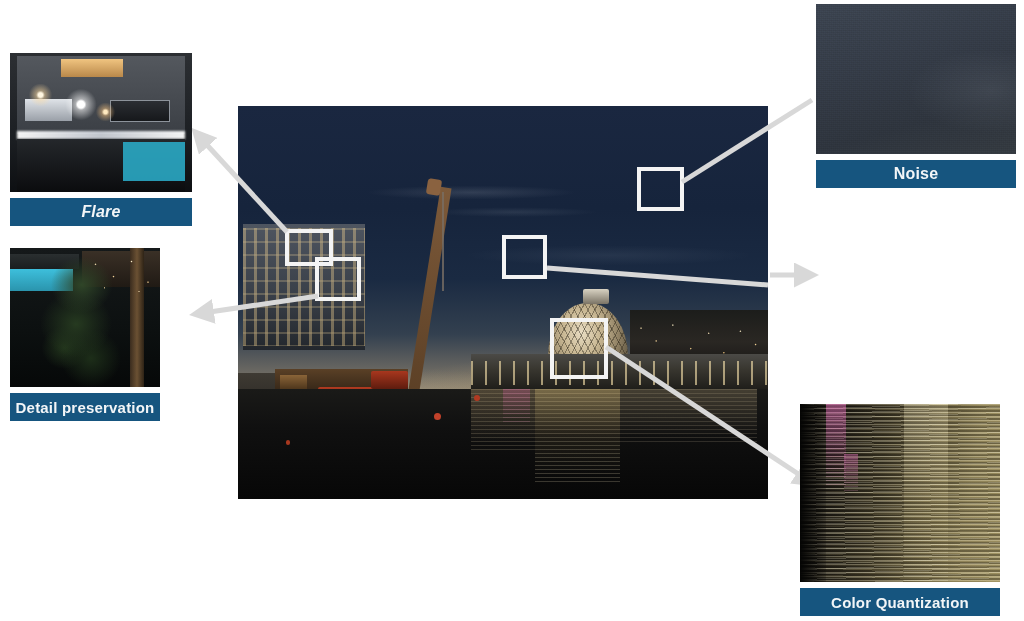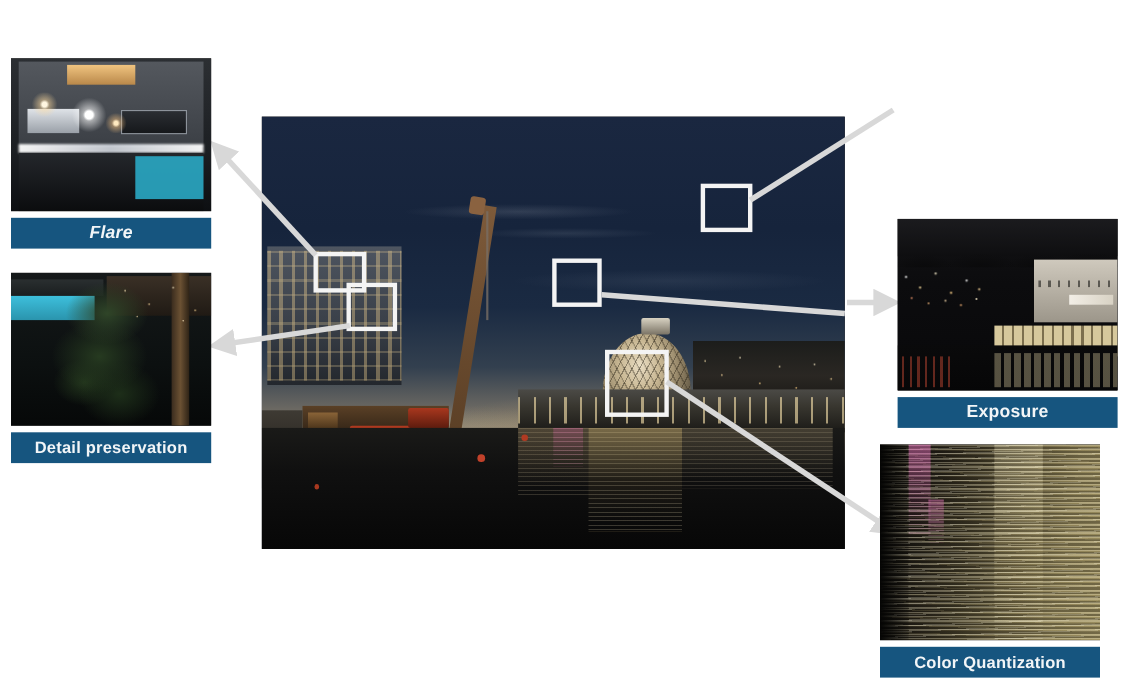--- a/index.html
+++ b/index.html
@@ -185,21 +185,21 @@
       <div style="position:absolute;left:9%;top:22%;width:16%;height:16%;
                   background:radial-gradient(circle,#fff6e0 0 12%,rgba(255,220,160,.5) 24%,transparent 64%);"></div>
       <div style="position:absolute;left:46%;top:36%;width:13%;height:13%;
                   background:radial-gradient(circle,#ffe9c0 0 12%,rgba(255,200,130,.45) 26%,transparent 66%);"></div>
     </div>
     <div class="cap" style="top: 145px; height: 28px; background: rgb(22, 85, 127); color: rgb(242, 245, 247); font-size: 16px;">
       <span>Flare</span>
     </div>
   </div>
 
-  <div class="panel" style="left: 10px; top: 248px; width: 182px; height: 175px;">
+  <div class="panel" style="left: 10px; top: 248px; width: 150px; height: 175px;">
     <div class="thumb" style="height: 139px;">
       <div class="layer" style="background:linear-gradient(180deg,#15191a 0%,#0c1010 60%,#060808 100%);"></div>
       <div style="position:absolute;left:0;top:14%;width:42%;height:17%;
                   background:linear-gradient(180deg,#3fc3e0,#2a94ad);"></div>
       <div style="position:absolute;left:0;top:4%;width:46%;height:11%;
                   background:linear-gradient(180deg,#2a2f30,#1a1e1f);"></div>
       <div style="position:absolute;left:48%;top:2%;width:52%;height:26%;
                   background:linear-gradient(180deg,#3a3026,#201a14);"></div>
       <div style="position:absolute;left:18%;top:6%;width:62%;height:94%;
                   background:
@@ -216,64 +216,35 @@
                     radial-gradient(circle 1.2px at 62% 16%, #fff1cc, transparent),
                     radial-gradient(circle 1.2px at 84% 60%, #ffd894, transparent),
                     radial-gradient(circle 1px at 26% 72%, #ffe0aa, transparent),
                     radial-gradient(circle 1px at 72% 80%, #ffeac0, transparent);"></div>
     </div>
     <div class="cap" style="top: 145px; height: 28px; background: rgb(22, 85, 127); color: rgb(242, 245, 247); font-size: 15px;">
       <span>Detail preservation</span>
     </div>
   </div>
 
-
-  <div class="panel" style="left: 816px; top: 199px; width: 200px; height: 190px;">
-    <div class="thumb" style="height: 156px;">
-      <div class="layer" style="background:linear-gradient(180deg,#121214 0%,#0c0c0e 38%,#08080a 100%);"></div>
-      <div style="position:absolute;left:0;top:0;width:100%;height:22%;
-                  background:linear-gradient(180deg,#1b1b1e,#0e0e10);"></div>
-      <div style="position:absolute;left:0;top:14%;width:100%;height:14%;
-                  background:
-                    radial-gradient(ellipse 20% 70% at 12% 100%, #0a0a0b, transparent 70%),
-                    radial-gradient(ellipse 24% 80% at 38% 100%, #0a0a0b, transparent 70%),
-                    radial-gradient(ellipse 22% 75% at 64% 100%, #0a0a0b, transparent 70%),
-                    radial-gradient(ellipse 26% 85% at 88% 100%, #0a0a0b, transparent 70%);"></div>
-      <div style="position:absolute;left:62%;top:24%;width:38%;height:36%;
-                  background:linear-gradient(180deg,#cfc9bd,#9c968a);"></div>
-      <div style="position:absolute;left:78%;top:44%;width:20%;height:6%;
-                  background:linear-gradient(90deg,#f2eee6,#d8d2c4);"></div>
-      <div style="position:absolute;left:64%;top:36%;width:34%;height:4%;
-                  background-image:repeating-linear-gradient(90deg, rgba(80,78,72,.9) 0 2px, transparent 2px 9px);"></div>
-      <div style="position:absolute;left:0;top:28%;width:64%;height:26%;
-                  background-image:
-                    radial-gradient(circle 1.6px at 6% 22%, #ffffff, transparent),
-                    radial-gradient(circle 1.6px at 16% 46%, #ffe2a0, transparent),
-                    radial-gradient(circle 1.6px at 27% 14%, #fff4d2, transparent),
-                    radial-gradient(circle 1.6px at 38% 58%, #ffd48a, transparent),
-                    radial-gradient(circle 1.6px at 49% 30%, #ffffff, transparent),
-                    radial-gradient(circle 1.6px at 58% 50%, #ffd99a, transparent),
-                    radial-gradient(circle 1.4px at 10% 70%, #ff9e70, transparent),
-                    radial-gradient(circle 1.4px at 22% 82%, #ffc080, transparent),
-                    radial-gradient(circle 1.4px at 34% 76%, #ffe0b0, transparent),
-                    radial-gradient(circle 1.4px at 45% 86%, #ffb978, transparent),
-                    radial-gradient(circle 1.4px at 56% 72%, #fff0cc, transparent);"></div>
-      <div style="position:absolute;left:44%;top:62%;width:56%;height:18%;
-                  background:repeating-linear-gradient(90deg, #d6c89c 0 7px, #7c6f4e 7px 9px);"></div>
-      <div style="position:absolute;left:0;top:74%;width:100%;height:26%;
-                  background:linear-gradient(180deg,#0a0a0b,#060607);"></div>
-      <div style="position:absolute;left:44%;top:78%;width:56%;height:20%;
-                  background-image:repeating-linear-gradient(90deg, rgba(214,200,156,.55) 0 6px, transparent 6px 9px);opacity:.7;"></div>
-      <div style="position:absolute;left:2%;top:80%;width:22%;height:18%;
-                  background-image:repeating-linear-gradient(90deg, rgba(190,70,50,.5) 0 2px, transparent 2px 7px);"></div>
-    </div>
-    <div class="cap" style="top: 162px; height: 28px; background: rgb(22, 85, 127); color: rgb(242, 245, 247); font-size: 16px;">
-      <span>Exposure</span>
-    </div>
-  </div>
+  <div class="panel" style="left: 816px; top: 4px; width: 200px; height: 182px;">
+    <div class="thumb" style="height: 150px;">
+      <div class="layer" style="background:linear-gradient(165deg,#3c4450 0%,#343b46 40%,#2e343d 72%,#343a40 100%);"></div>
+      <div class="layer" style="opacity:.55;mix-blend-mode:overlay;
+           background-image:
+             repeating-linear-gradient(0deg, rgba(255,255,255,.05) 0 1px, rgba(0,0,0,.05) 1px 2px),
+             repeating-linear-gradient(90deg, rgba(255,255,255,.04) 0 1px, rgba(0,0,0,.04) 1px 2px),
+             repeating-linear-gradient(37deg, rgba(180,200,255,.05) 0 1px, transparent 1px 3px);"></div>
+      <div class="layer" style="background:radial-gradient(ellipse 60% 40% at 88% 58%, rgba(200,210,225,.10), transparent 70%);"></div>
+    </div>
+    <div class="cap" style="top: 156px; height: 28px; background: rgb(22, 85, 127); color: rgb(242, 245, 247); font-size: 16px;">
+      <span>Noise</span>
+    </div>
+  </div>
+
 
   <div class="panel" style="left: 800px; top: 404px; width: 200px; height: 212px;">
     <div class="thumb" style="height: 178px;">
       <div class="layer" style="background:linear-gradient(100deg,#0b0a08 0%,#171410 18%,#3b3524 40%,#6b6141 62%,#8d8157 80%,#9c8f60 100%);"></div>
       <div class="layer" style="
            background-image:repeating-linear-gradient(180deg,
              rgba(255,246,210,.30) 0 1px,
              rgba(150,136,86,.10) 1px 2px,
              rgba(20,18,12,.30) 2px 4px);"></div>
       <div class="layer" style="

